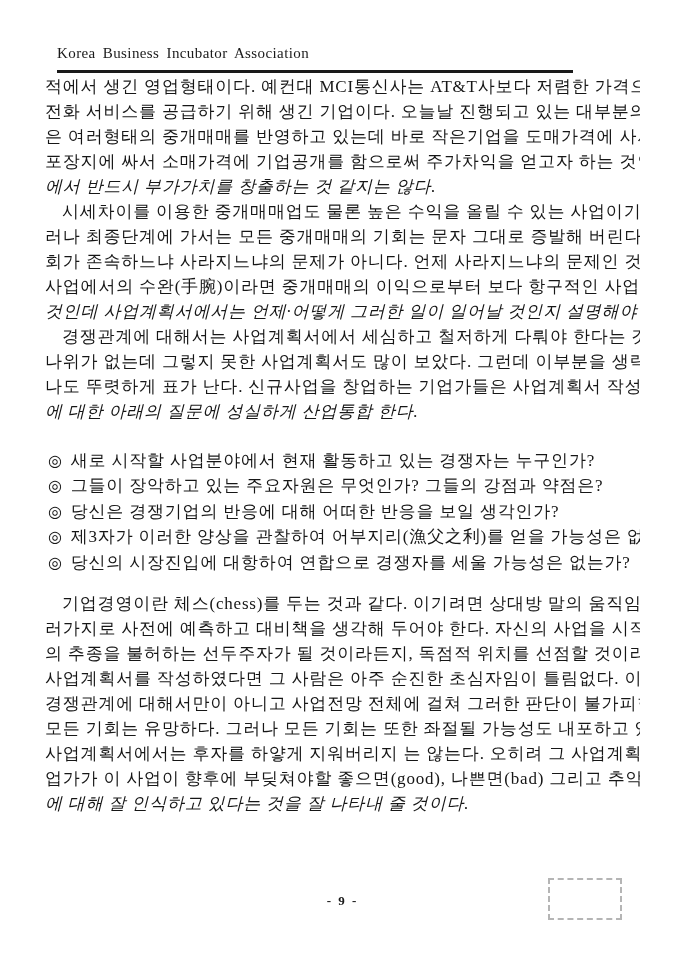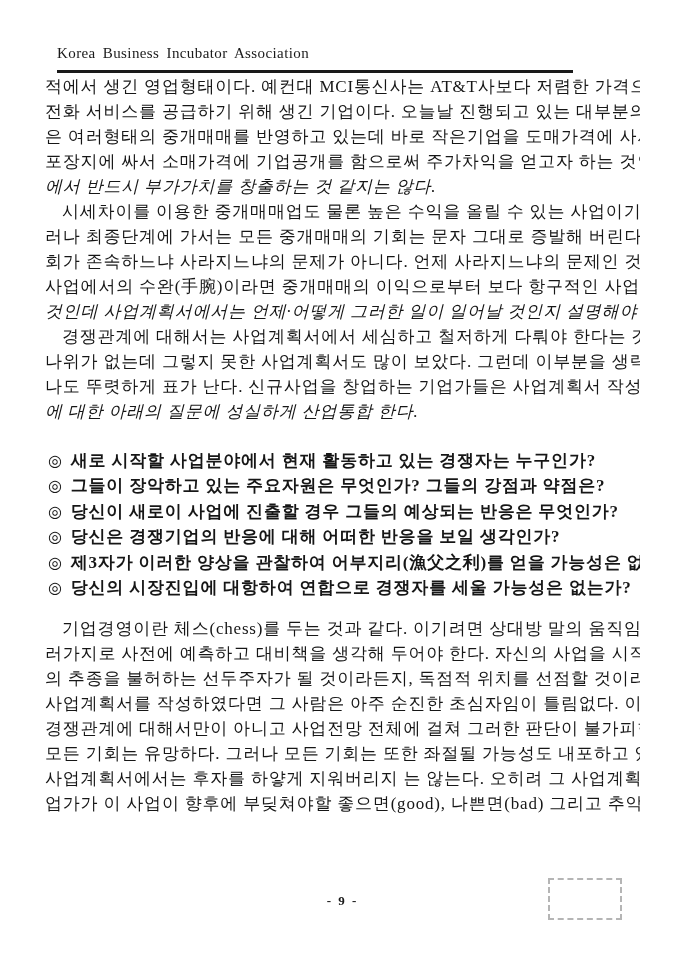--- a/index.html
+++ b/index.html
@@ -49,21 +49,20 @@
     overflow: hidden;
   }
   .tline.tline-last {
     text-align-last: left;
     font-style: italic;
   }
   .tline.indent { text-indent: 17px; }
   .bullet-list {
     margin-top: 24px;
     margin-bottom: 16px;
-    font-weight: bold;
   }
   .bullet-line {
     font-size: 17px;
     line-height: 25.4px;
     letter-spacing: 0.8px;
     white-space: nowrap;
     overflow: hidden;
   }
   .bullet-marker {
     display: inline-block;
@@ -119,33 +118,33 @@
       </div>
       <div class="paragraph">
         <div class="tline indent">경쟁관계에 대해서는 사업계획서에서 세심하고 철저하게 다뤄야 한다는 것은 두말할</div>
         <div class="tline">나위가 없는데 그렇지 못한 사업계획서도 많이 보았다. 그런데 이부분을 생략하면 너무</div>
         <div class="tline">나도 뚜렷하게 표가 난다. 신규사업을 창업하는 기업가들은 사업계획서 작성시 경쟁관계</div>
         <div class="tline tline-last">에 대한 아래의 질문에 성실하게 산업통합 한다.</div>
       </div>
       <div class="bullet-list">
         <div class="bullet-line"><span class="bullet-marker">◎</span><span class="bullet-text">새로 시작할 사업분야에서 현재 활동하고 있는 경쟁자는 누구인가?</span></div>
         <div class="bullet-line"><span class="bullet-marker">◎</span><span class="bullet-text">그들이 장악하고 있는 주요자원은 무엇인가? 그들의 강점과 약점은?</span></div>
-        <div class="bullet-line"><span class="bullet-marker">◎</span><span class="bullet-text">당신이 새로이 사업에 진출할 경우 그들의 예상되는 반응은 무엇인가?</span></div>
         <div class="bullet-line"><span class="bullet-marker">◎</span><span class="bullet-text">당신은 경쟁기업의 반응에 대해 어떠한 반응을 보일 생각인가?</span></div>
         <div class="bullet-line"><span class="bullet-marker">◎</span><span class="bullet-text">제3자가 이러한 양상을 관찰하여 어부지리(漁父之利)를 얻을 가능성은 없는가?</span></div>
         <div class="bullet-line"><span class="bullet-marker">◎</span><span class="bullet-text">당신의 시장진입에 대항하여 연합으로 경쟁자를 세울 가능성은 없는가?</span></div>
       </div>
       <div class="paragraph">
         <div class="tline indent">기업경영이란 체스(chess)를 두는 것과 같다. 이기려면 상대방 말의 움직임에 대해 여</div>
         <div class="tline">러가지로 사전에 예측하고 대비책을 생각해 두어야 한다. 자신의 사업을 시작만 하면 남</div>
         <div class="tline">의 추종을 불허하는 선두주자가 될 것이라든지, 독점적 위치를 선점할 것이라는 식으로</div>
         <div class="tline">사업계획서를 작성하였다면 그 사람은 아주 순진한 초심자임이 틀림없다. 이것은 단순히</div>
         <div class="tline">경쟁관계에 대해서만이 아니고 사업전망 전체에 걸쳐 그러한 판단이 불가피한 것이다.</div>
         <div class="tline">모든 기회는 유망하다. 그러나 모든 기회는 또한 좌절될 가능성도 내포하고 있다. 좋은</div>
         <div class="tline">사업계획서에서는 후자를 하얗게 지워버리지 는 않는다. 오히려 그 사업계획서에서는 기</div>
         <div class="tline">업가가 이 사업이 향후에 부딪쳐야할 좋으면(good), 나쁜면(bad) 그리고 추악한면(ugly)</div>
+        <div class="tline tline-last">에 대해 잘 인식하고 있다는 것을 잘 나타내 줄 것이다.</div>
       </div>
     </div>
 
   <div class="page-number">- 9 -</div>
 
   <div class="stamp-box"></div>
 </div>
 
 </body></html>

